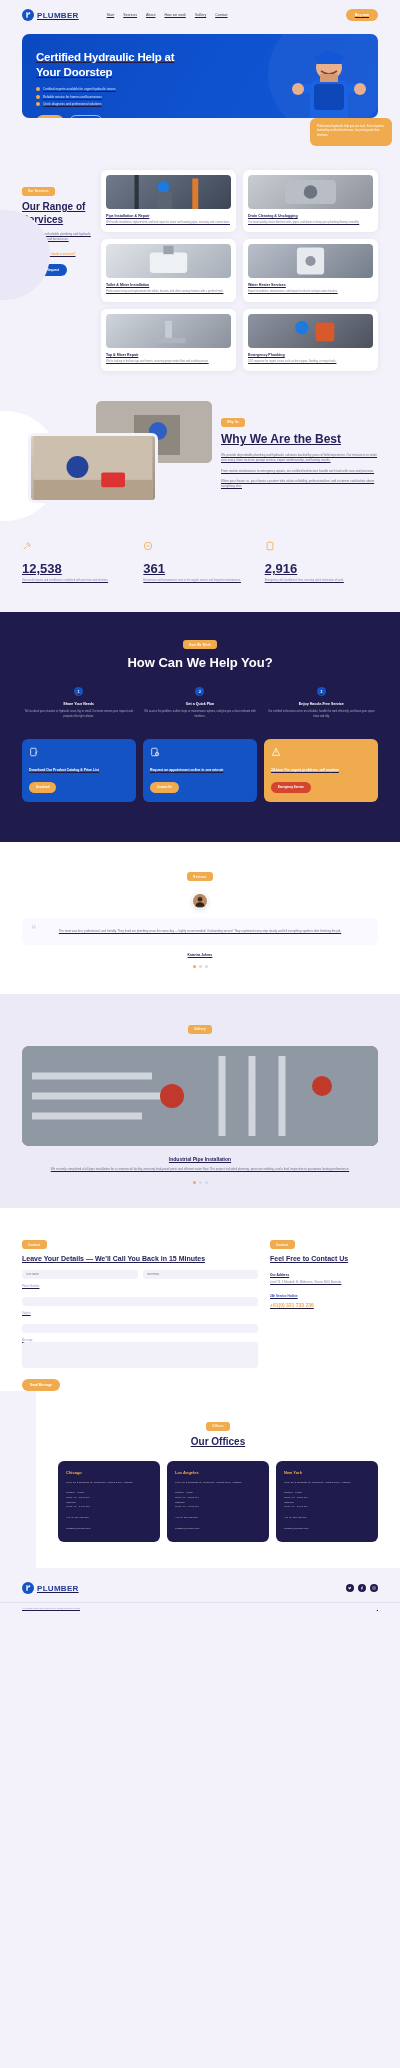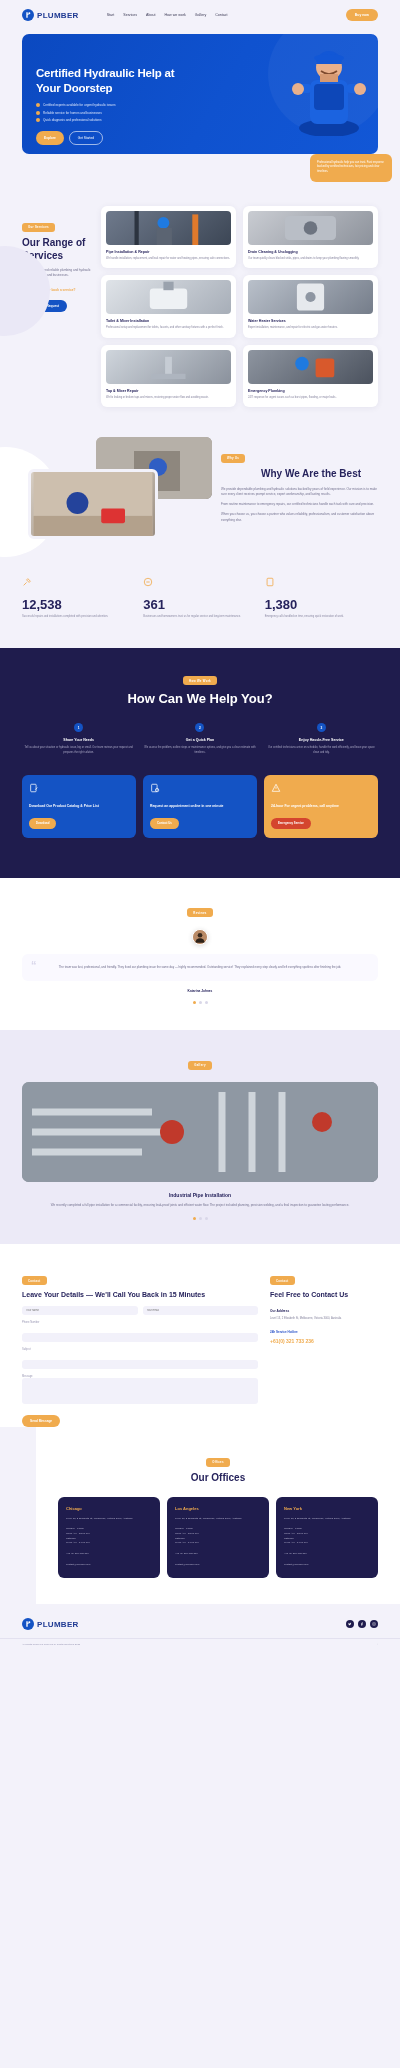--- a/index.html
+++ b/index.html
@@ -3,21 +3,21 @@
 <meta charset="utf-8">
 <style>
   * { margin:0; padding:0; box-sizing:border-box; }
   body {
     width:400px;
     font-family:"Liberation Sans", sans-serif;
     background:#f3f2fa;
     color:#1e1b4b;
     -webkit-font-smoothing:antialiased;
   }
-  .wrap { width:400px; overflow:hidden; position:relative; }
+  .wrap { width:400px; overflow:hidden; position:relative;text-decoration:underline; }
 
   
   .nav {
     height:30px; display:flex; align-items:center;
     padding:0 22px; background:#f3f2fa; gap:10px;
   }
   .brand { display:flex; align-items:center; gap:3px; }
   .brand-mark {
     width:12px; height:12px; border-radius:50%;
     background:#1453c4; display:flex; align-items:center; justify-content:center;
@@ -30,21 +30,21 @@
     margin-left:auto; background:#f0ab4e; color:#fff; border:none;
     border-radius:8px; font-size:3.4px; padding:4px 9px; font-weight:bold;
     white-space:nowrap; cursor:pointer;
   }
 
   
   .hero-outer { padding:4px 22px 0; position:relative; }
   .hero {
     position:relative; border-radius:7px; overflow:hidden;
     background:linear-gradient(120deg,#0b49c0 0%,#0f52cf 55%,#1257d6 100%);
-    height:120px; padding:32px 14px 0;
+    height:84px; padding:16px 14px 0;
   }
   .hero::after{
     content:""; position:absolute; right:-10px; top:-20px; width:120px; height:120px;
     border-radius:50%; background:rgba(255,255,255,.045);
   }
   .hero h1 {
     color:#fff; font-size:11.5px; line-height:1.28; font-weight:bold;
     letter-spacing:-.2px; position:relative; z-index:3; max-width:160px;
   }
   .hero-bullets { margin-top:8px; position:relative; z-index:3; }
@@ -87,21 +87,21 @@
   .card-img { height:34px; border-radius:4px; overflow:hidden; position:relative; }
   .card h3 { font-size:3.6px; font-weight:bold; margin-top:5px; color:#26235c; }
   .card p { font-size:2.6px; color:#84829c; line-height:1.7; margin-top:3px; }
 
   
   .why { margin-top:30px; display:flex; gap:9px; align-items:flex-start; position:relative; }
   .why-imgs { width:190px; flex:none; position:relative; height:110px; }
   .why-img-a { position:absolute; right:0; top:0; width:116px; height:62px; border-radius:6px; overflow:hidden; }
   .why-img-b { position:absolute; left:6px; top:32px; width:130px; height:70px; border-radius:6px; overflow:hidden; border:3px solid #f3f2fa; }
   .why-txt { flex:1; padding-top:8px; }
-  .why-txt .h2 { font-size:10px;margin-left:40px; }
+  .why-txt .h2 { font-size:12px; }
 
   .stats { margin-top:26px; display:grid; grid-template-columns:repeat(3,1fr); gap:8px; }
   .stat-ico { width:10px; height:10px; }
   .stat-n { font-size:13px; font-weight:bold; color:#26235c; margin-top:6px; }
   .stat-d { font-size:2.6px; color:#8a88a2; line-height:1.75; margin-top:3px; }
 
   
   .help { background:#1f1c4d; margin-top:28px; padding:20px 22px 40px; text-align:center; position:relative; }
   .help .h2 { color:#fff; font-size:13px; }
   .steps { display:grid; grid-template-columns:repeat(3,1fr); gap:8px; margin-top:16px; }
@@ -357,21 +357,21 @@
             <circle cx="12" cy="12" r="9" stroke="#f0ab4e" stroke-width="2" fill="none"></circle>
             <path d="M8 12h8" stroke="#f0ab4e" stroke-width="2"></path>
           </svg>
         <div class="stat-n">361</div>
         <div class="stat-d">Businesses and homeowners trust us for regular service and long-term maintenance.</div>
       </div>
       <div>
         <svg class="stat-ico" viewBox="0 0 24 24">
             <rect x="5" y="3" width="14" height="18" rx="2" stroke="#f0ab4e" stroke-width="2" fill="none"></rect>
           </svg>
-        <div class="stat-n">1,380</div>
+        <div class="stat-n">2,916</div>
         <div class="stat-d">Emergency calls handled on time, ensuring quick restoration of work.</div>
       </div>
     </div>
   </div>
 
   <div class="help">
     <span class="tag">How We Work</span>
     <div class="h2">How Can We Help You?</div>
     <div class="steps">
       <div>

